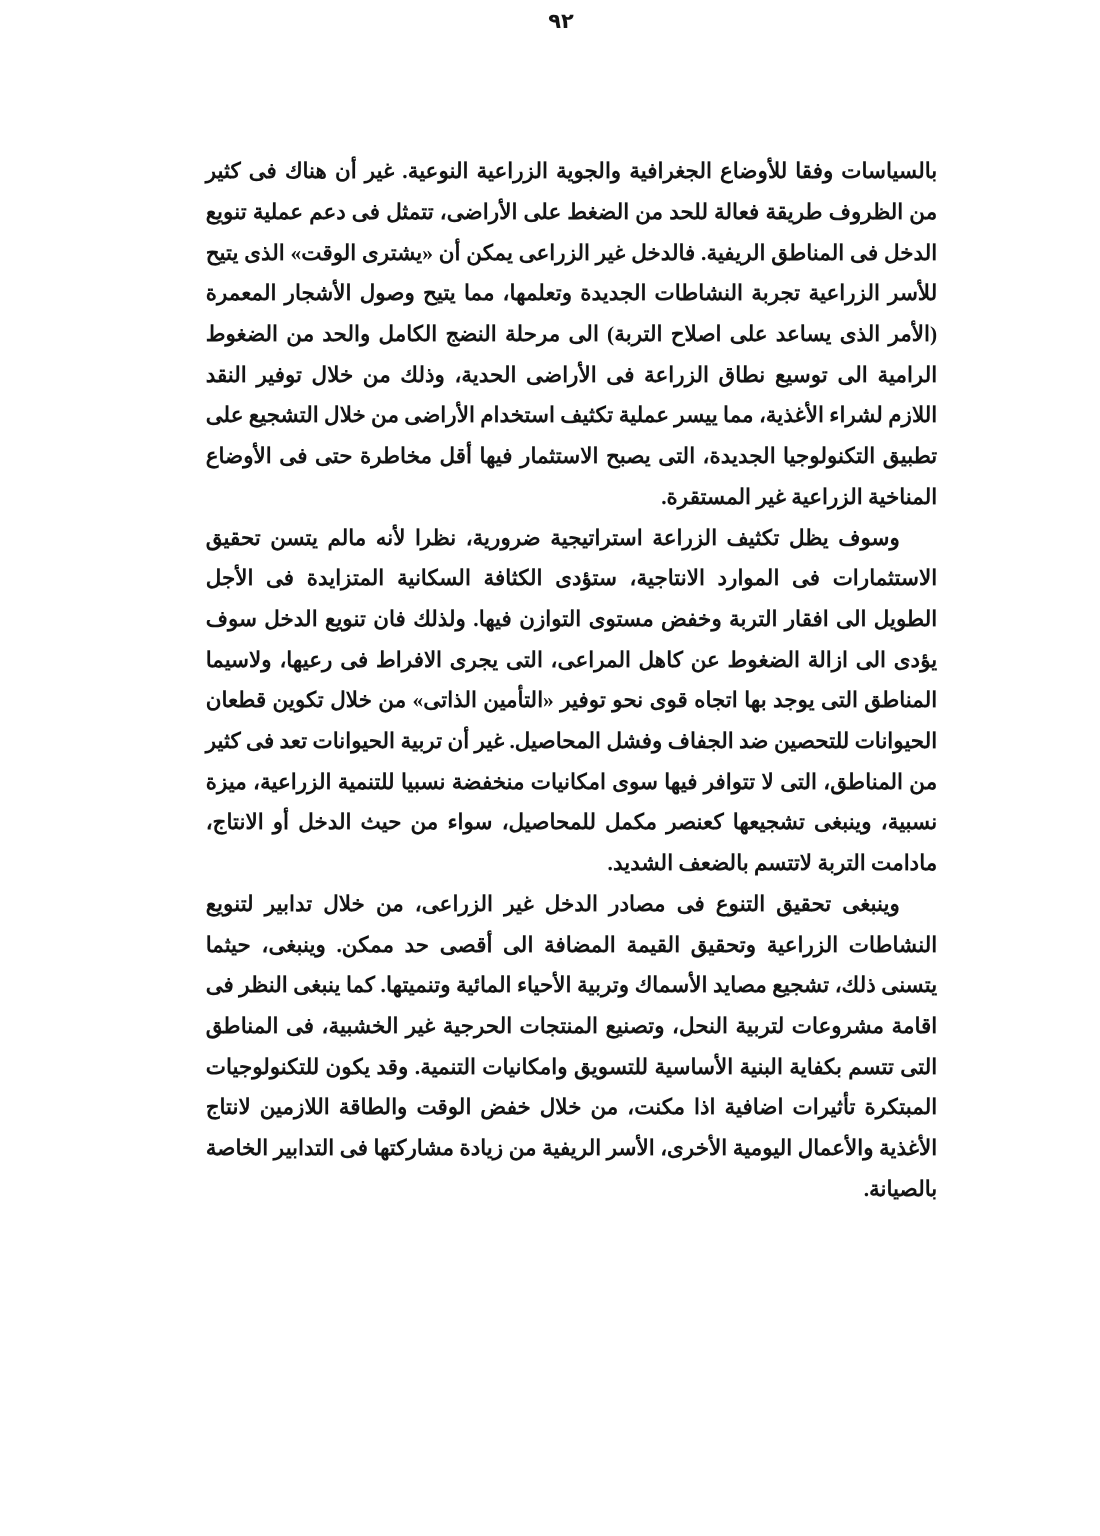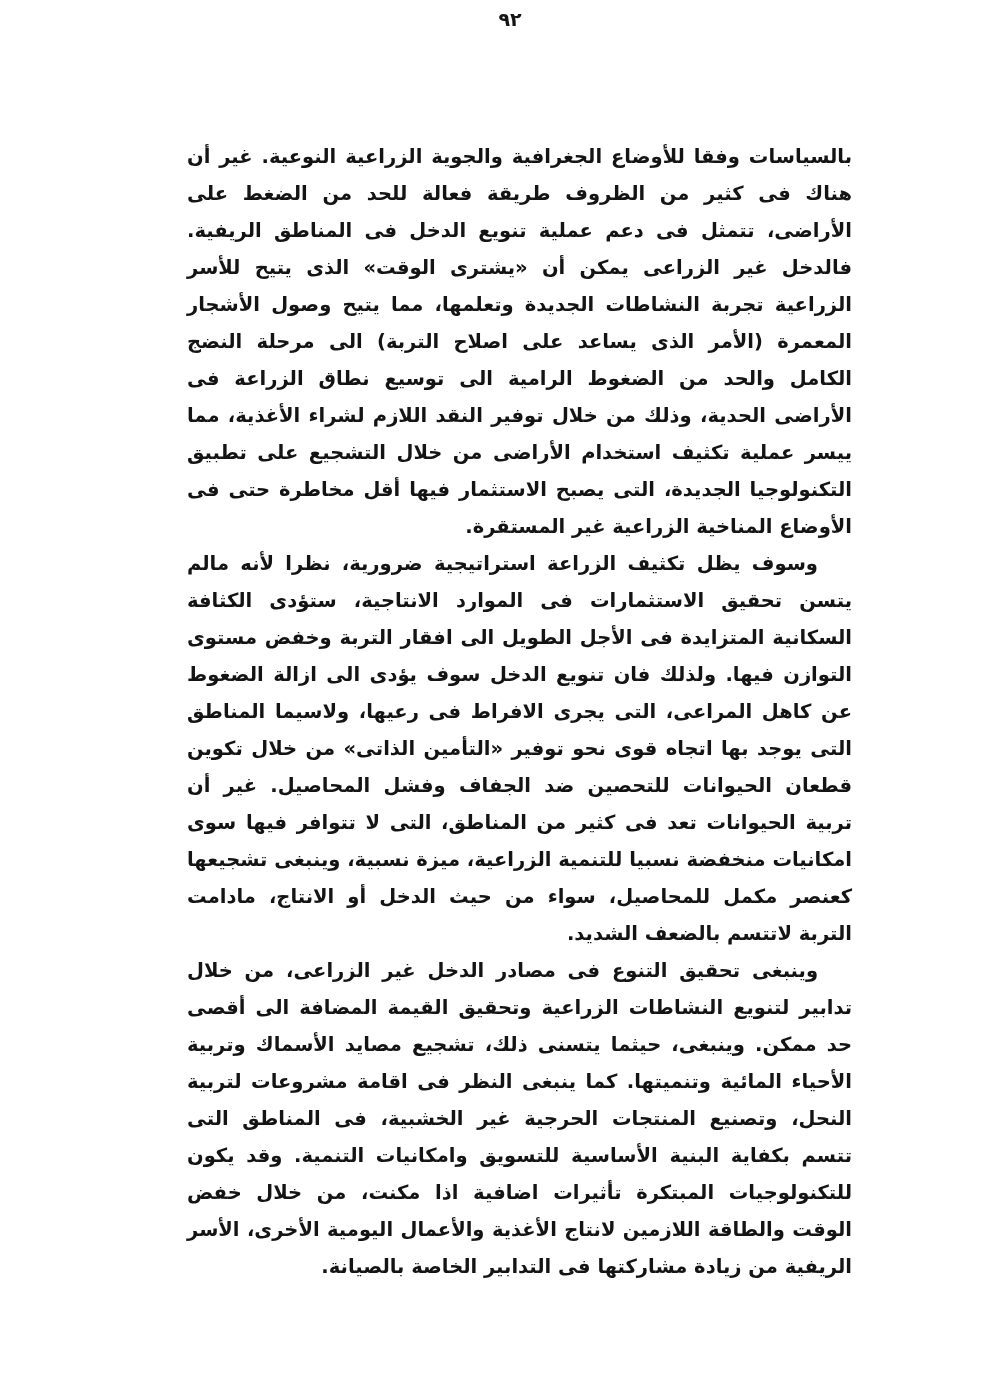--- a/index.html
+++ b/index.html
@@ -37,20 +37,21 @@
     unicode-bidi: embed;
     text-align: justify;
     font-size: 19.5px;
     font-weight: bold;
     line-height: 37px;
     color: #141414;
   }
   .text-block p {
     margin: 0;
     padding: 0;
+    font-family: Liberation Serif, serif;
   }
   .text-block p.indent {
     text-indent: 34px;
   }
 </style>
 </head>
 <body>
 
 <div class="page">
 

